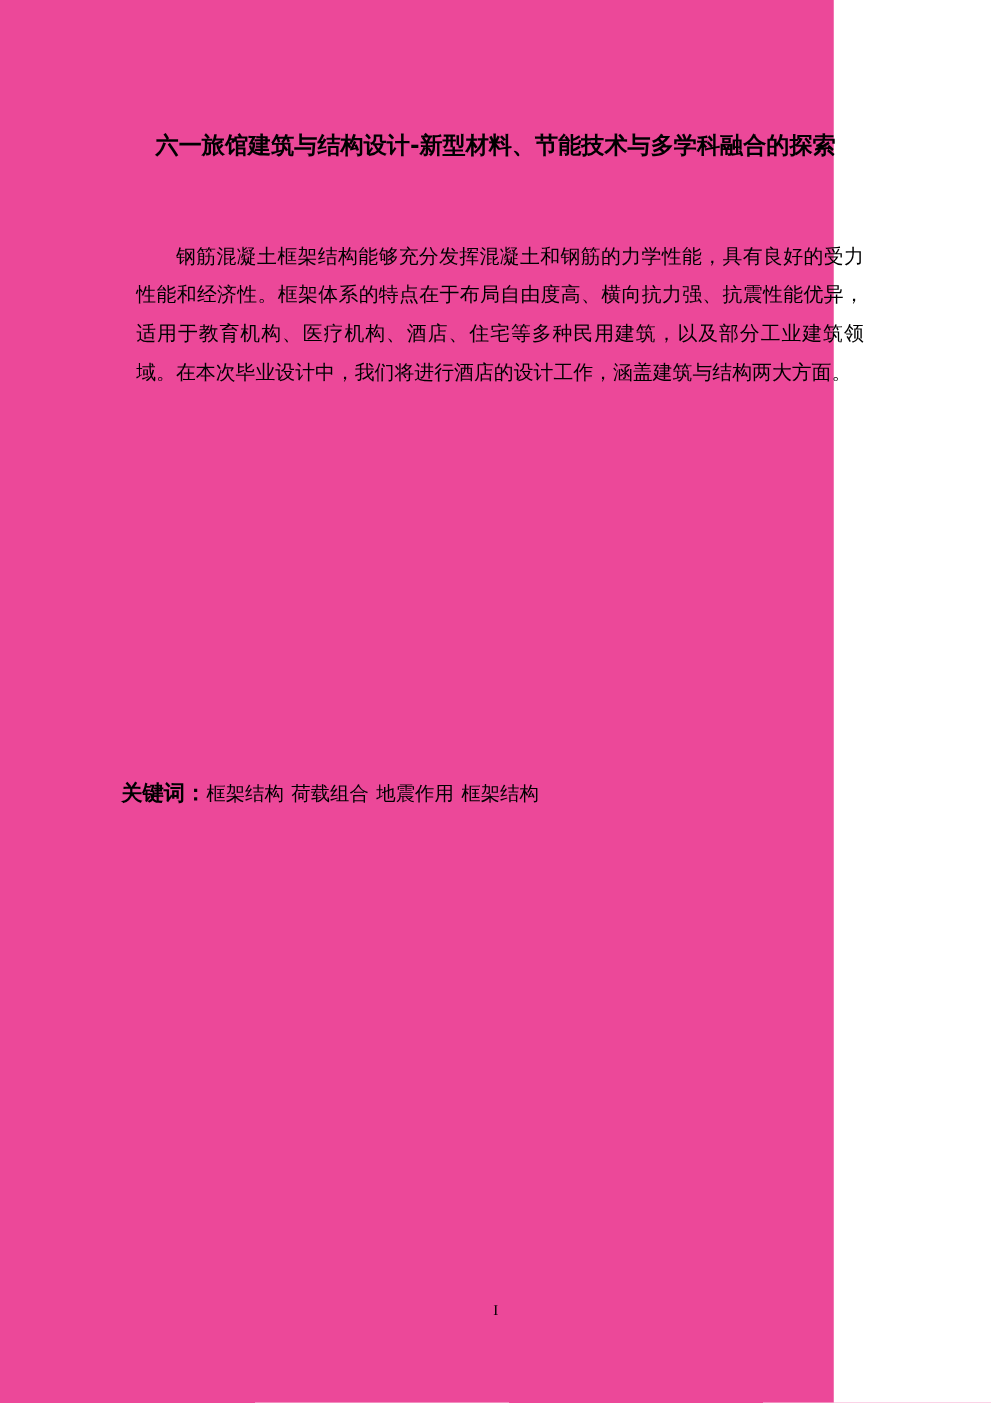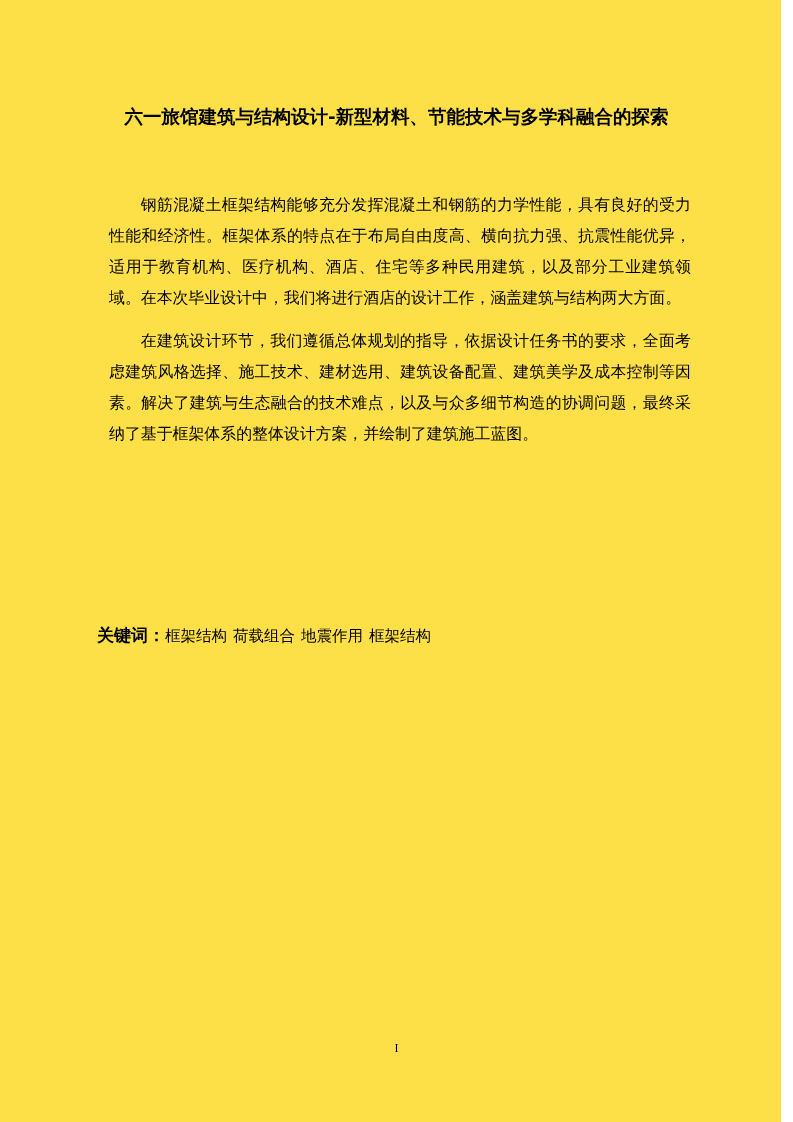--- a/index.html
+++ b/index.html
@@ -12,24 +12,23 @@
       height: 1122px;
       position: relative;
       overflow: hidden;
       color: #000000;
       font-family: "DejaVu Serif", "Liberation Serif", serif;
     }
     .page {
       position: absolute;
       left: 0;
       top: 0;
-      width: 759px;
+      width: 667px;
       height: 1122px;
-      background: #fde047;
-      padding-left: 22px;
+      background: #ec4899;
     }
     .doc-title {
       position: absolute;
       left: 0;
       top: 104px;
       width: 793px;
       text-align: center;
       font-family: "DejaVu Sans", "Liberation Sans", sans-serif;
       font-weight: bold;
       font-size: 18.5px;
@@ -102,21 +101,20 @@
 </head>
 <body>
 
 <div class="page">
 
   <div class="doc-title">六一旅馆建筑与结构设计-新型材料、节能技术与多学科融合的探索</div>
 
 
   <div class="body">
     <p class="para">钢筋混凝土框架结构能够充分发挥混凝土和钢筋的力学性能，具有良好的受力性能和经济性。框架体系的特点在于布局自由度高、横向抗力强、抗震性能优异，适用于教育机构、医疗机构、酒店、住宅等多种民用建筑，以及部分工业建筑领域。在本次毕业设计中，我们将进行酒店的设计工作，涵盖建筑与结构两大方面。</p>
-    <p class="para">在建筑设计环节，我们遵循总体规划的指导，依据设计任务书的要求，全面考虑建筑风格选择、施工技术、建材选用、建筑设备配置、建筑美学及成本控制等因素。解决了建筑与生态融合的技术难点，以及与众多细节构造的协调问题，最终采纳了基于框架体系的整体设计方案，并绘制了建筑施工蓝图。</p>
   </div>
 
   <div class="keywords">
     <span class="kw-label">关键词：</span><span class="kw-item">框架结构</span><span class="kw-item">荷载组合</span><span class="kw-item">地震作用</span><span class="kw-item">框架结构</span>
   </div>
 
   <div class="page-number">I</div>
 
 </div>
 

